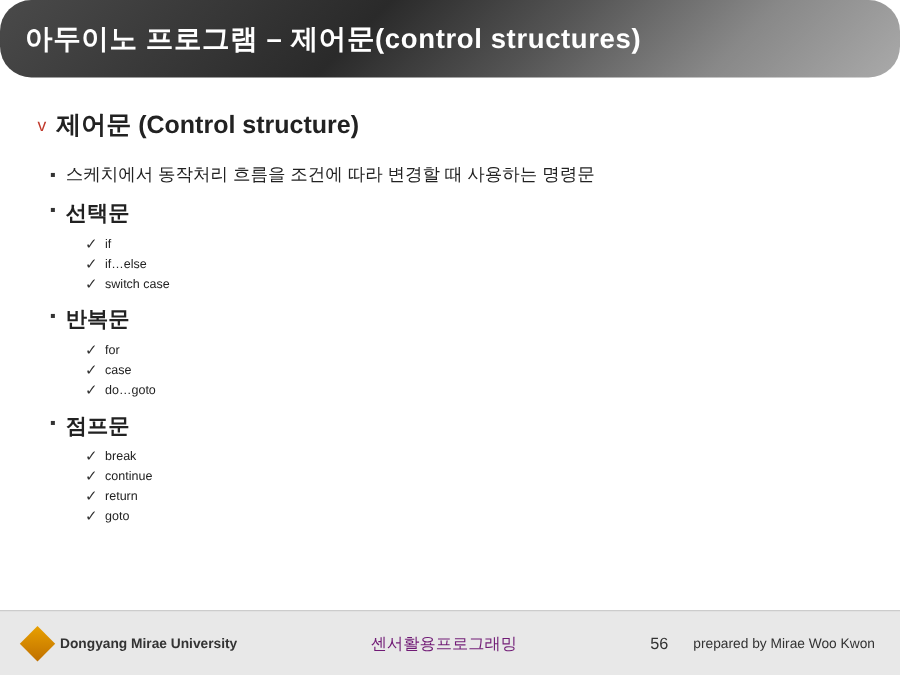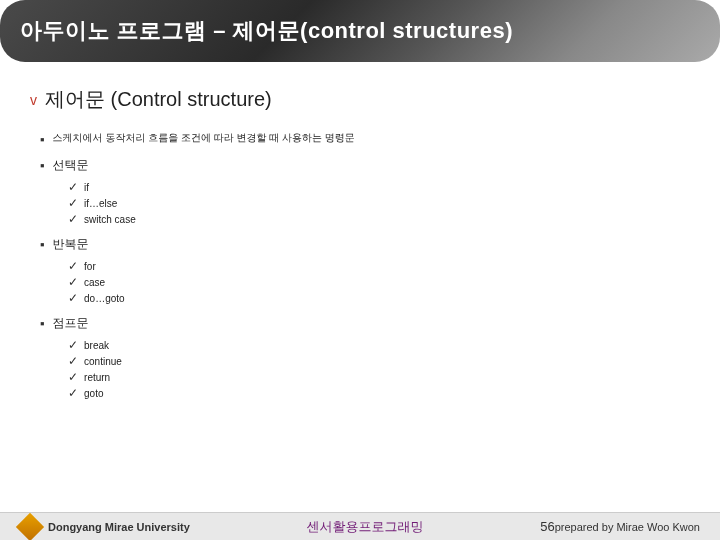--- a/index.html
+++ b/index.html
@@ -48,21 +48,21 @@
       margin-bottom: 18px;
     }
 
     .bullet-diamond {
       color: #c0392b;
       font-size: 14px;
     }
 
     .section-heading {
       font-size: 20px;
-      font-weight: normal;
+      font-weight: bold;
       color: #222;
     }
 
     
     .content-list {
       padding-left: 10px;
     }
 
     .main-item {
       display: flex;
@@ -72,27 +72,27 @@
     }
 
     .main-item-bullet {
       color: #333;
       font-size: 13px;
       margin-top: 1px;
       flex-shrink: 0;
     }
 
     .main-item-text {
-      font-size: 12px;
-      color: #222;
-      font-weight: normal;
+      font-size: 17px;
+      color: #222;
+      font-weight: bold;
     }
 
     .main-item-desc {
-      font-size: 10px;
+      font-size: 14px;
       color: #222;
       font-weight: normal;
       text-align: right;
     }
 
     .sub-list {
       margin-left: 28px;
       margin-bottom: 4px;
     }
 
@@ -112,21 +112,21 @@
       font-size: 10px;
       color: #222;
     }
 
     
     .footer {
       position: absolute;
       bottom: 0;
       left: 0;
       right: 0;
-      height: 28px;
+      height: 52px;
       background: #e8e8e8;
       display: flex;
       align-items: center;
       justify-content: space-between;
       padding: 0 20px;
       border-top: 1px solid #ccc;
     }
 
     .footer-left {
       display: flex;
@@ -258,17 +258,17 @@
 </div>
 
 <div class="footer">
   <div class="footer-left">
     <div class="footer-diamond"></div>
     <span class="footer-logo-text">Dongyang Mirae University</span>
   </div>
   <div class="footer-center">
     <span>센서활용프로그래밍</span>
   </div>
-  <div style="display:flex; align-items:center; ">
+  <div style="display:flex; align-items:center; gap: 20px;">
     <span class="footer-page">56</span>
     <span class="footer-right">prepared by Mirae Woo Kwon</span>
   </div>
 </div>
 
 </body></html>

